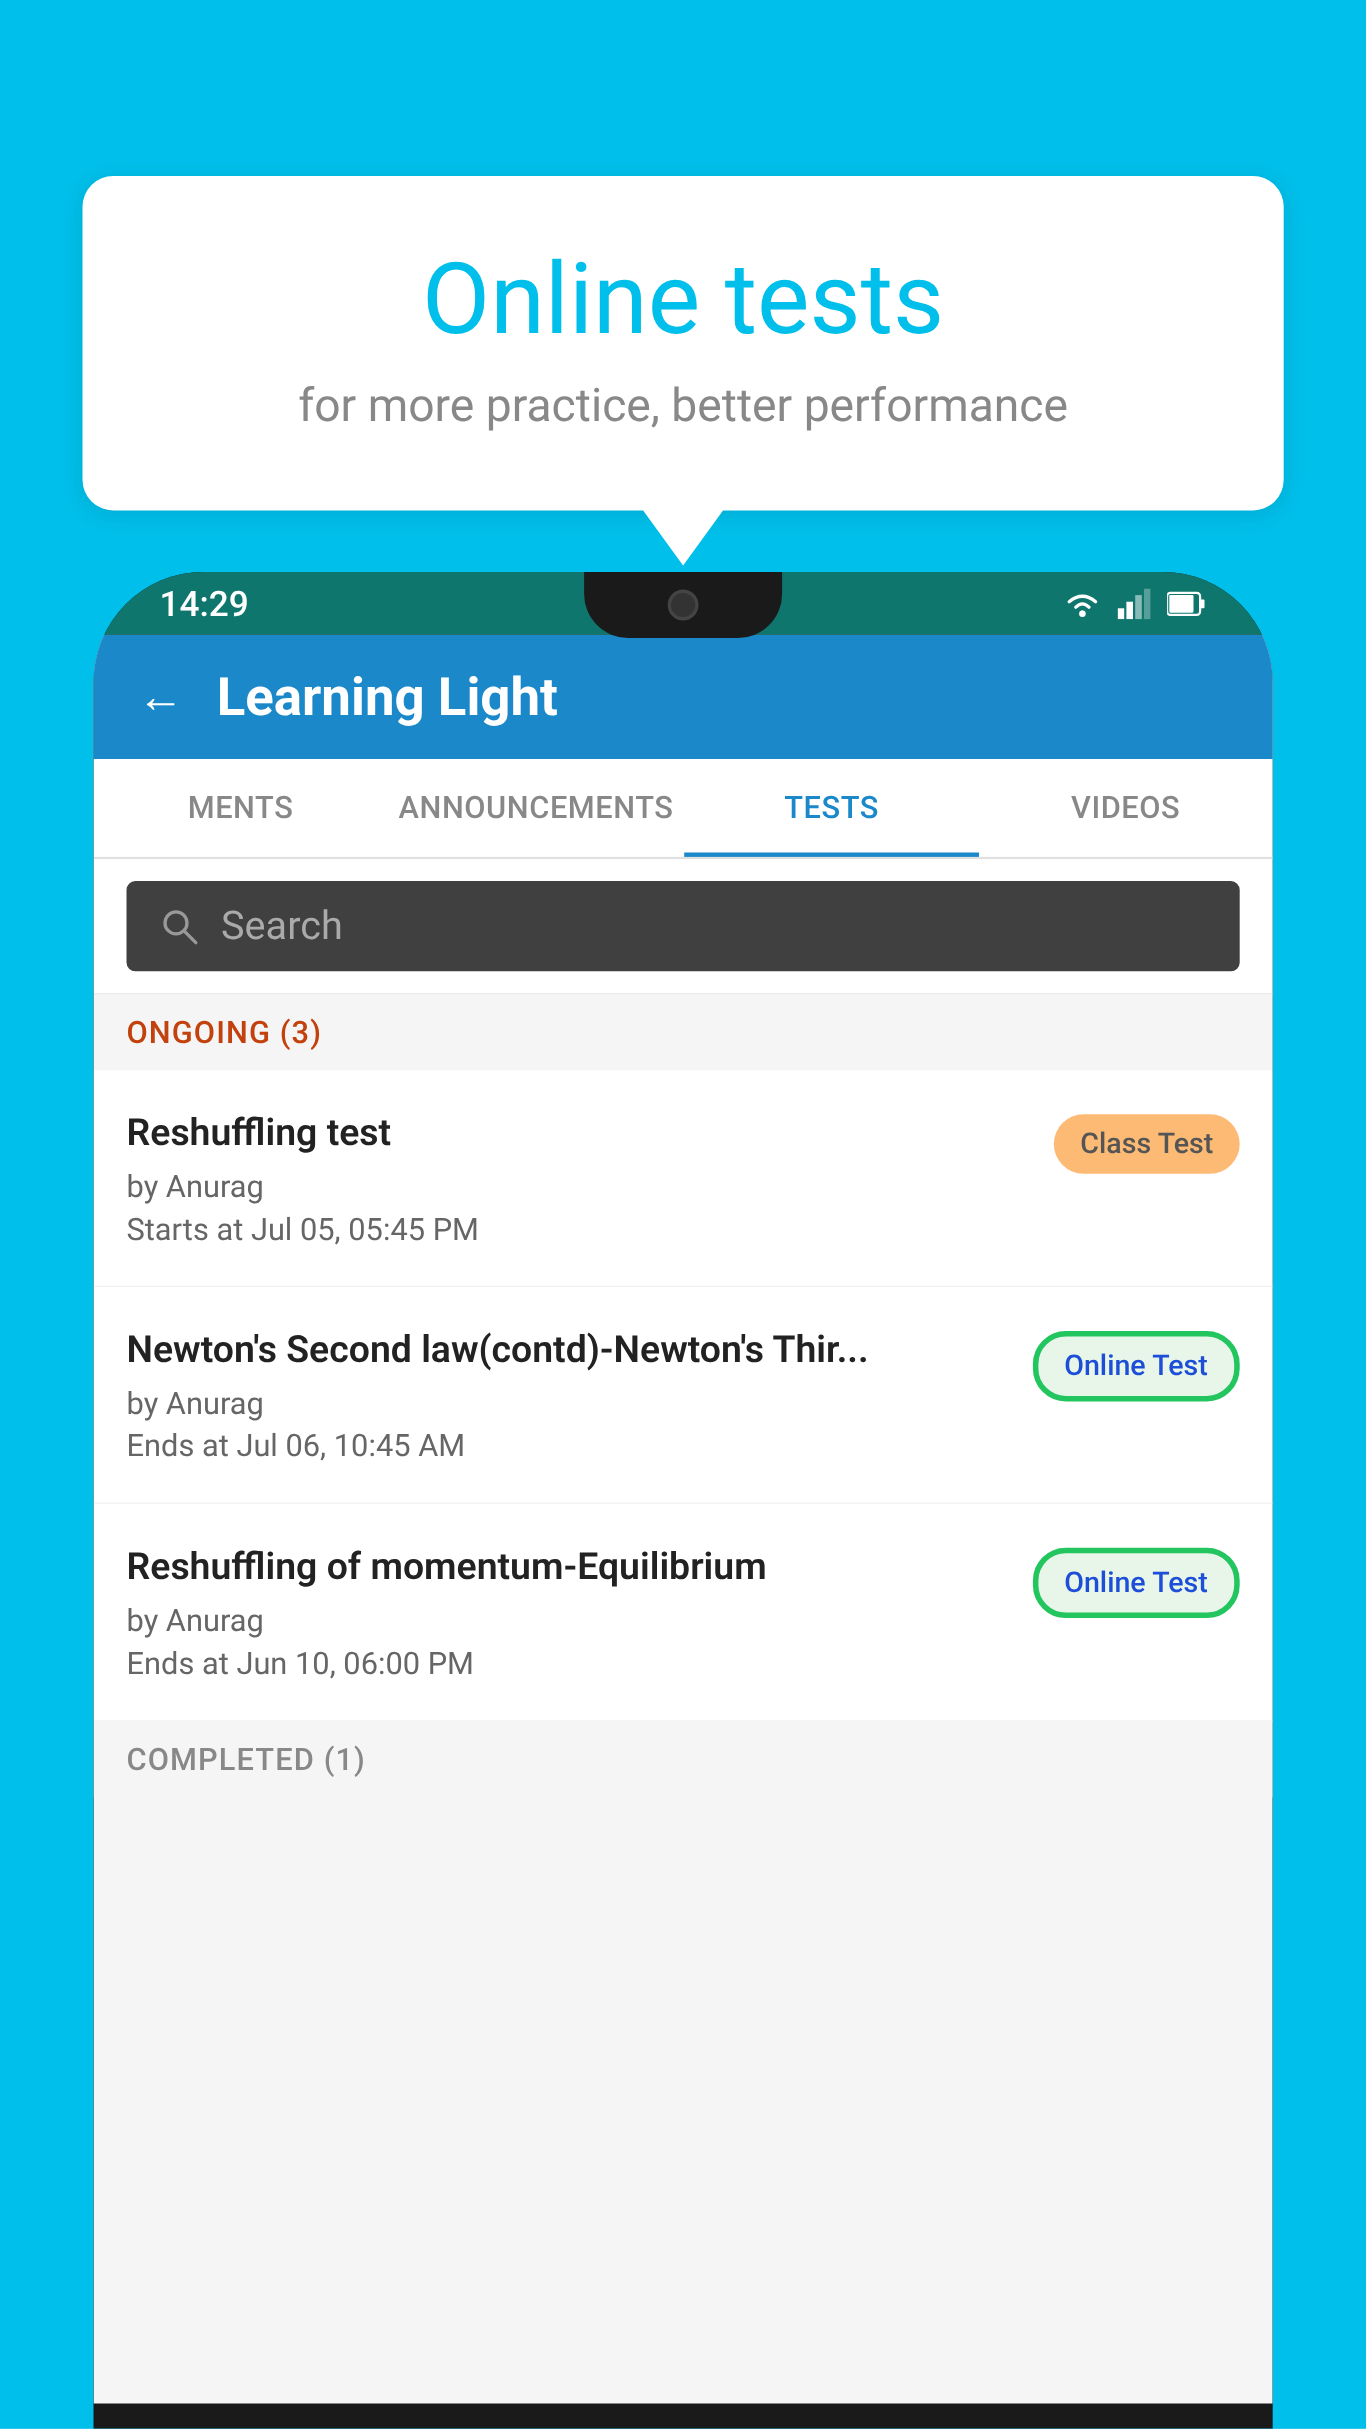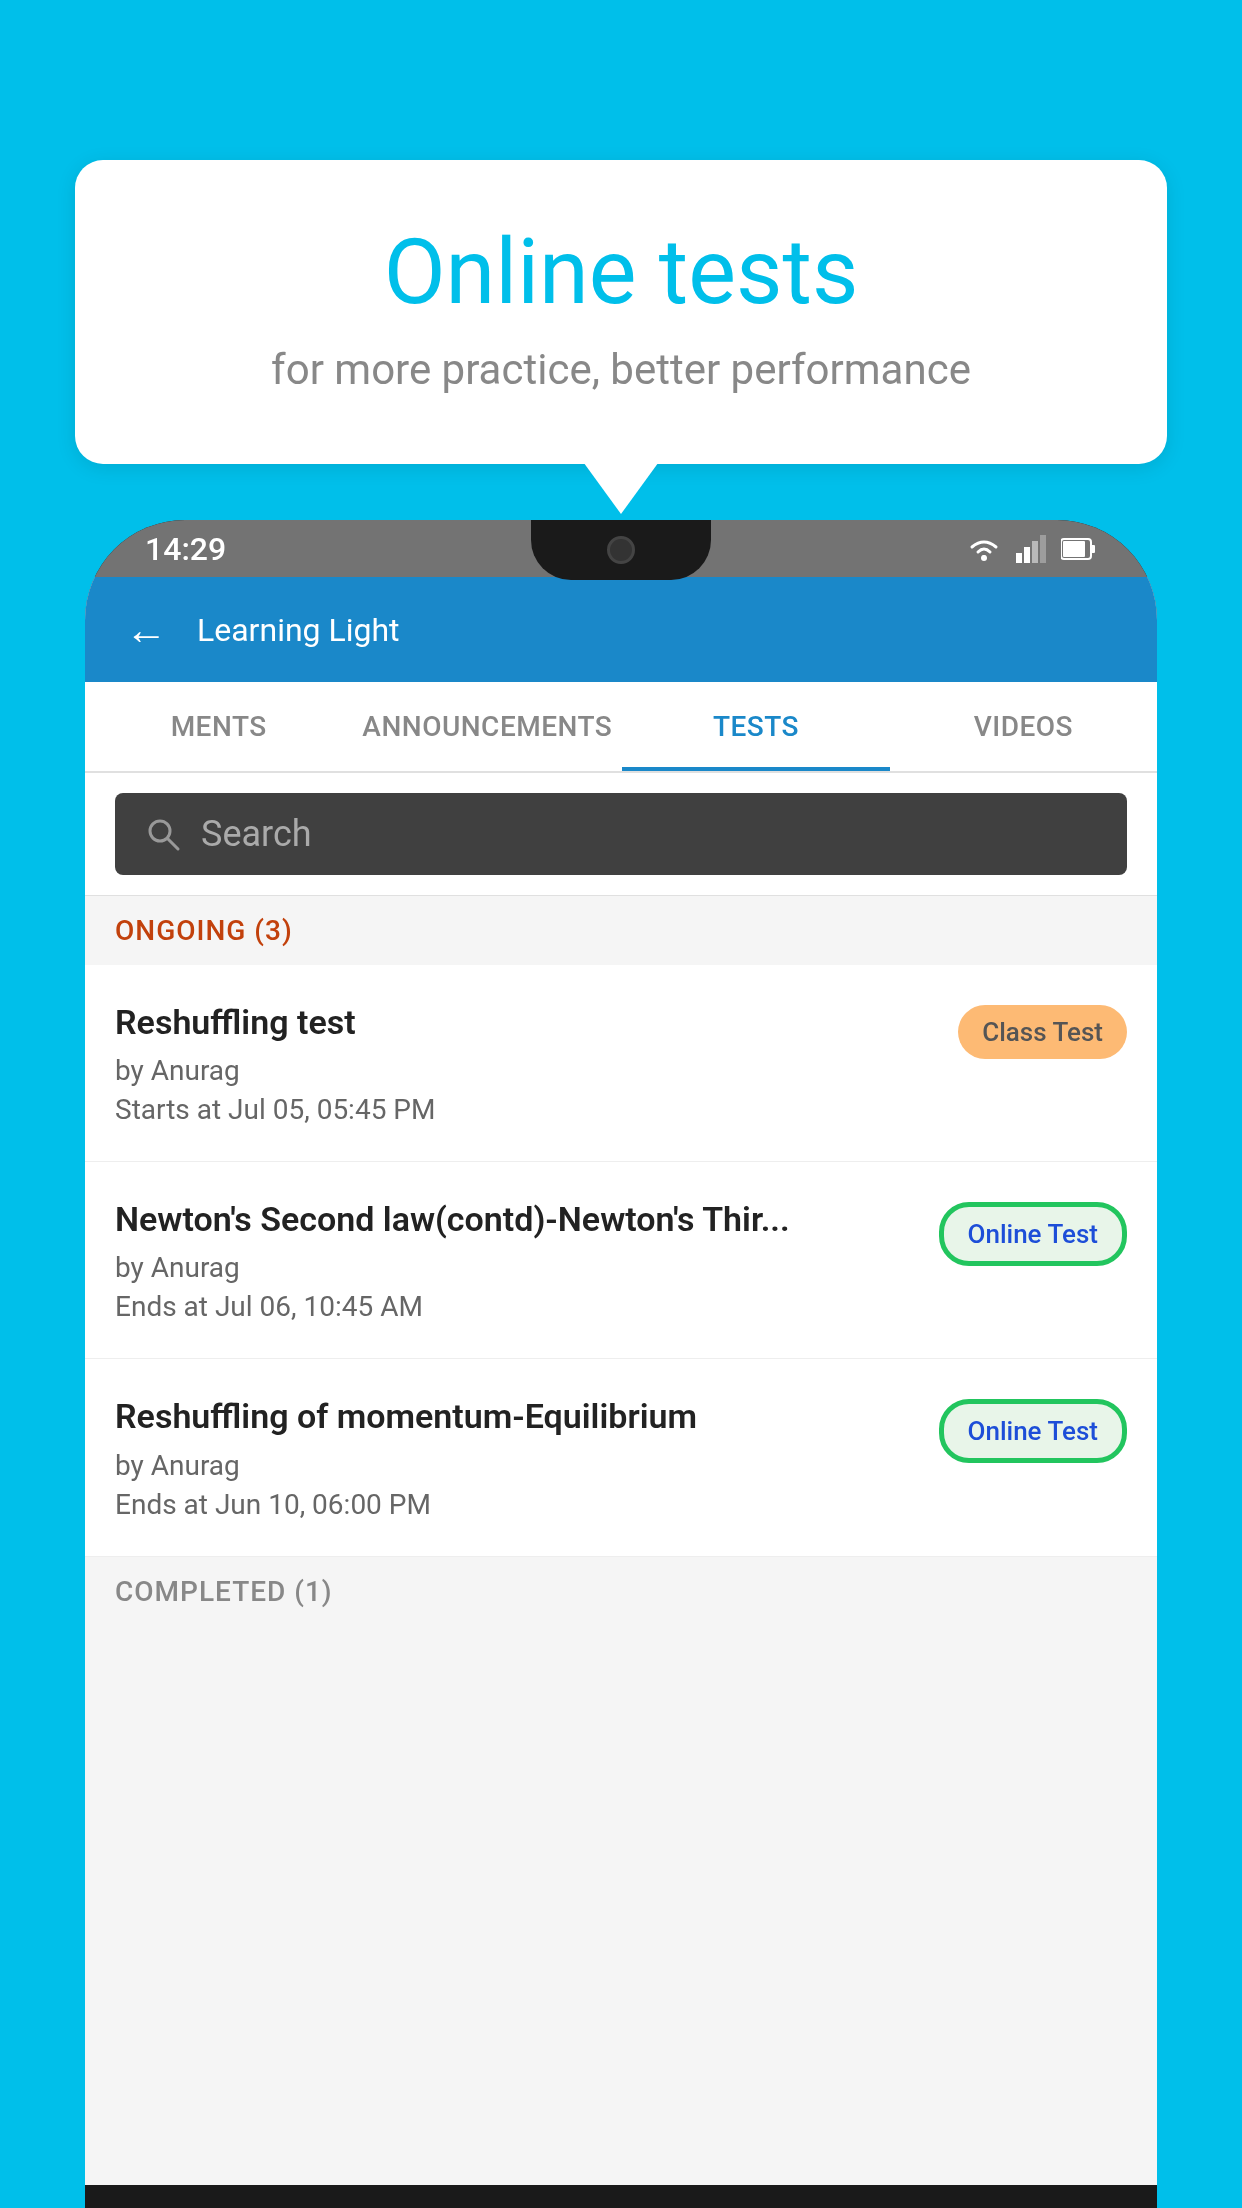--- a/index.html
+++ b/index.html
@@ -58,21 +58,21 @@
       top: 520px;
       left: 85px;
       right: 85px;
       bottom: 0;
       background: #1a1a1a;
       border-radius: 100px 100px 0 0;
       overflow: hidden;
     }
 
     .phone-notch-area {
-      background: #737373;
+      background: #0f766e;
       height: 57px;
       display: flex;
       align-items: center;
       justify-content: space-between;
       padding: 0 60px;
       position: relative;
       z-index: 10;
     }
 
     .phone-status-time {
@@ -127,22 +127,22 @@
     }
 
     .back-arrow {
       color: white;
       font-size: 42px;
       cursor: pointer;
     }
 
     .app-title {
       color: white;
-      font-size: 32px;
-      font-weight: 400;
+      font-size: 48px;
+      font-weight: 700;
     }
 
     
     .tabs {
       background: white;
       display: flex;
       border-bottom: 2px solid #e0e0e0;
       overflow: hidden;
     }
 

